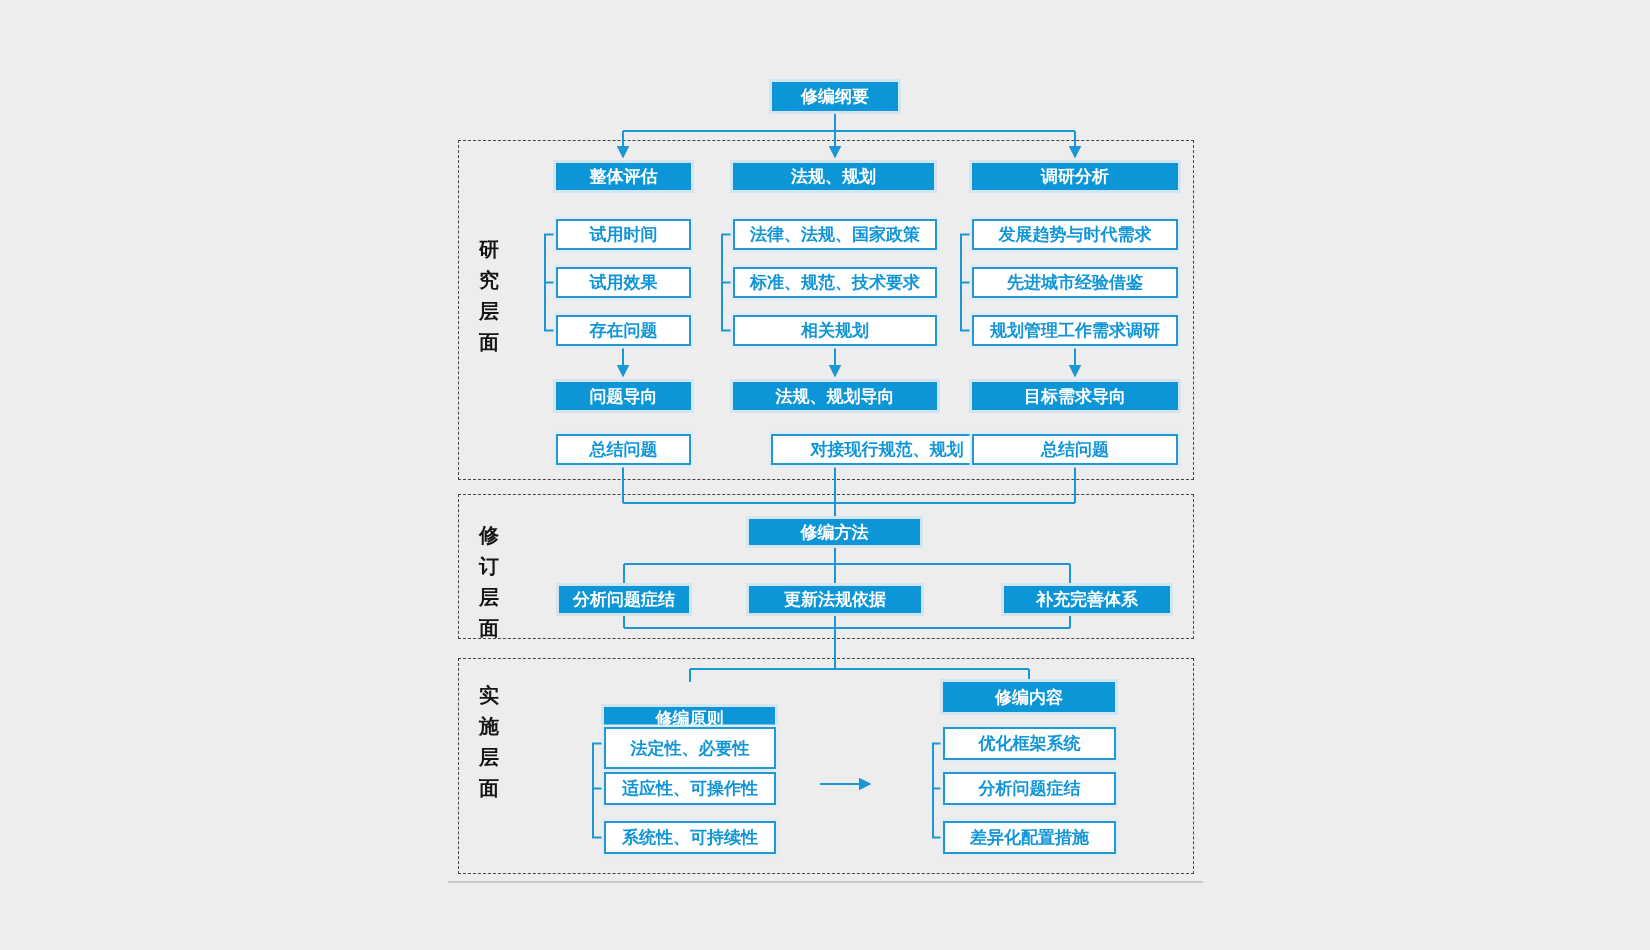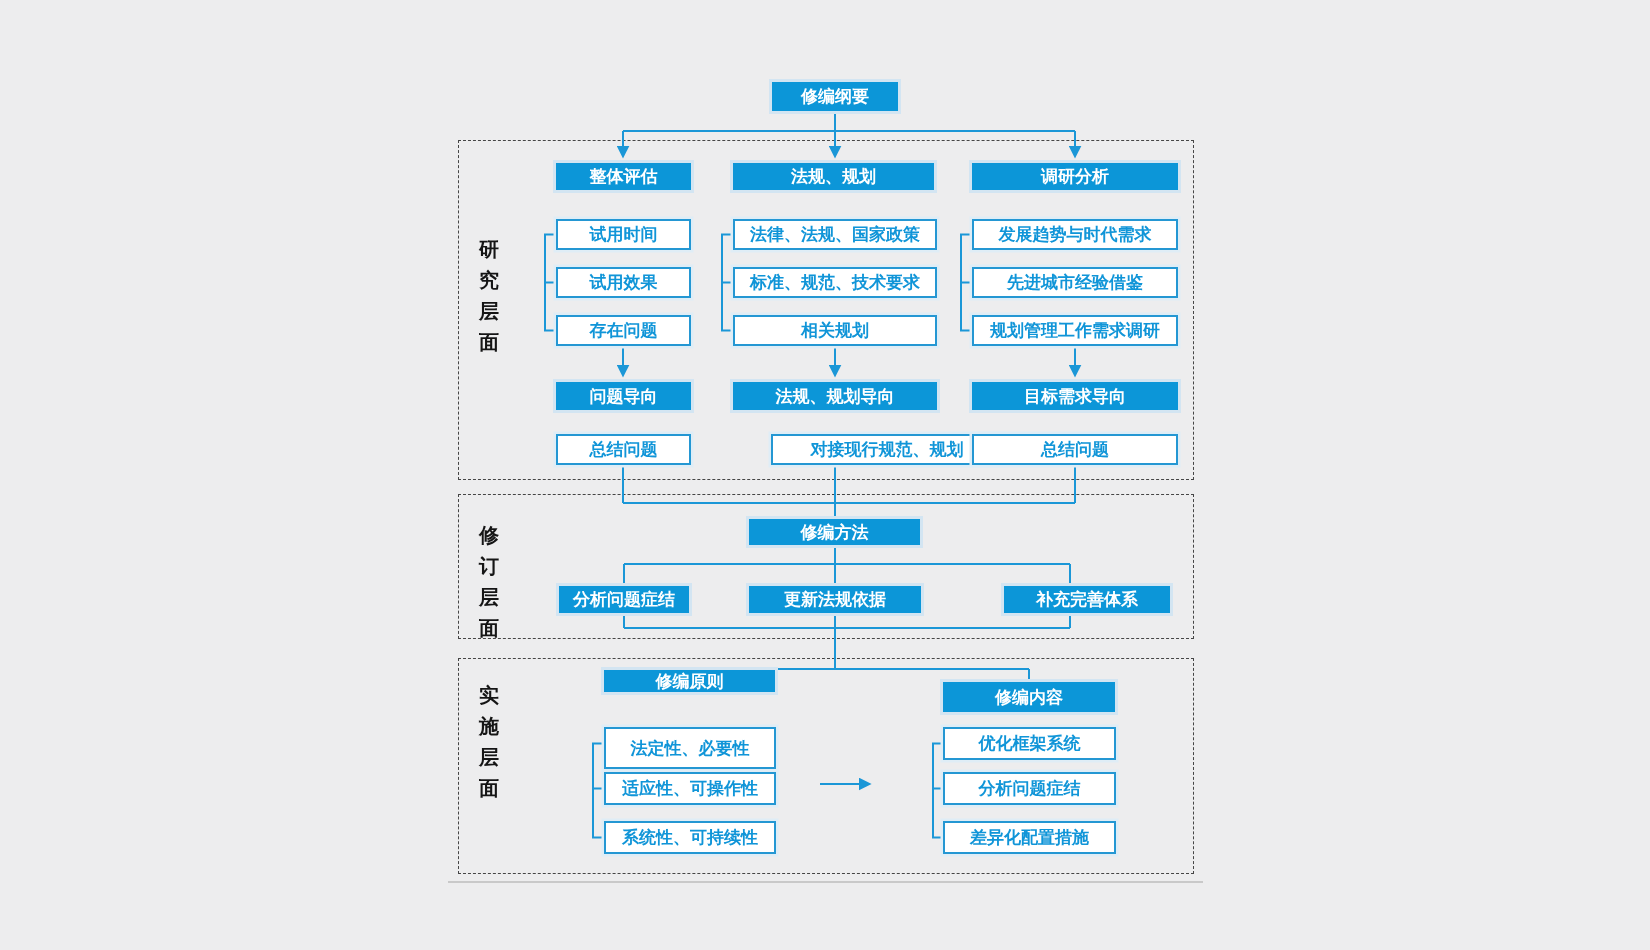--- a/index.html
+++ b/index.html
@@ -122,21 +122,21 @@
 
   <div class="node light" style="left:556px;top:434px;width:135px;height:31px">总结问题</div>
   <div class="node light" style="left:771px;top:434px;width:232px;height:31px">对接现行规范、规划</div>
   <div class="node light" style="left:972px;top:434px;width:206px;height:31px">总结问题</div>
 
   <div class="node dark" style="left:749px;top:519px;width:171px;height:26px">修编方法</div>
   <div class="node dark" style="left:559px;top:586px;width:130px;height:27px">分析问题症结</div>
   <div class="node dark" style="left:749px;top:586px;width:172px;height:27px">更新法规依据</div>
   <div class="node dark" style="left:1004px;top:586px;width:166px;height:27px">补充完善体系</div>
 
-  <div class="node dark" style="left:604px;top:670px;width:171px;height:22px">修编原则</div>
+  <div class="node dark" style="left:604px;top:707px;width:171px;height:22px">修编原则</div>
   <div class="node light" style="left:604px;top:727px;width:172px;height:42px">法定性、必要性</div>
   <div class="node light" style="left:604px;top:772px;width:172px;height:33px">适应性、可操作性</div>
   <div class="node light" style="left:604px;top:821px;width:172px;height:33px">系统性、可持续性</div>
 
   <div class="node dark" style="left:943px;top:682px;width:172px;height:30px">修编内容</div>
   <div class="node light" style="left:943px;top:727px;width:173px;height:33px">优化框架系统</div>
   <div class="node light" style="left:943px;top:772px;width:173px;height:33px">分析问题症结</div>
   <div class="node light" style="left:943px;top:821px;width:173px;height:33px">差异化配置措施</div>
 
   <div class="divider"></div>

